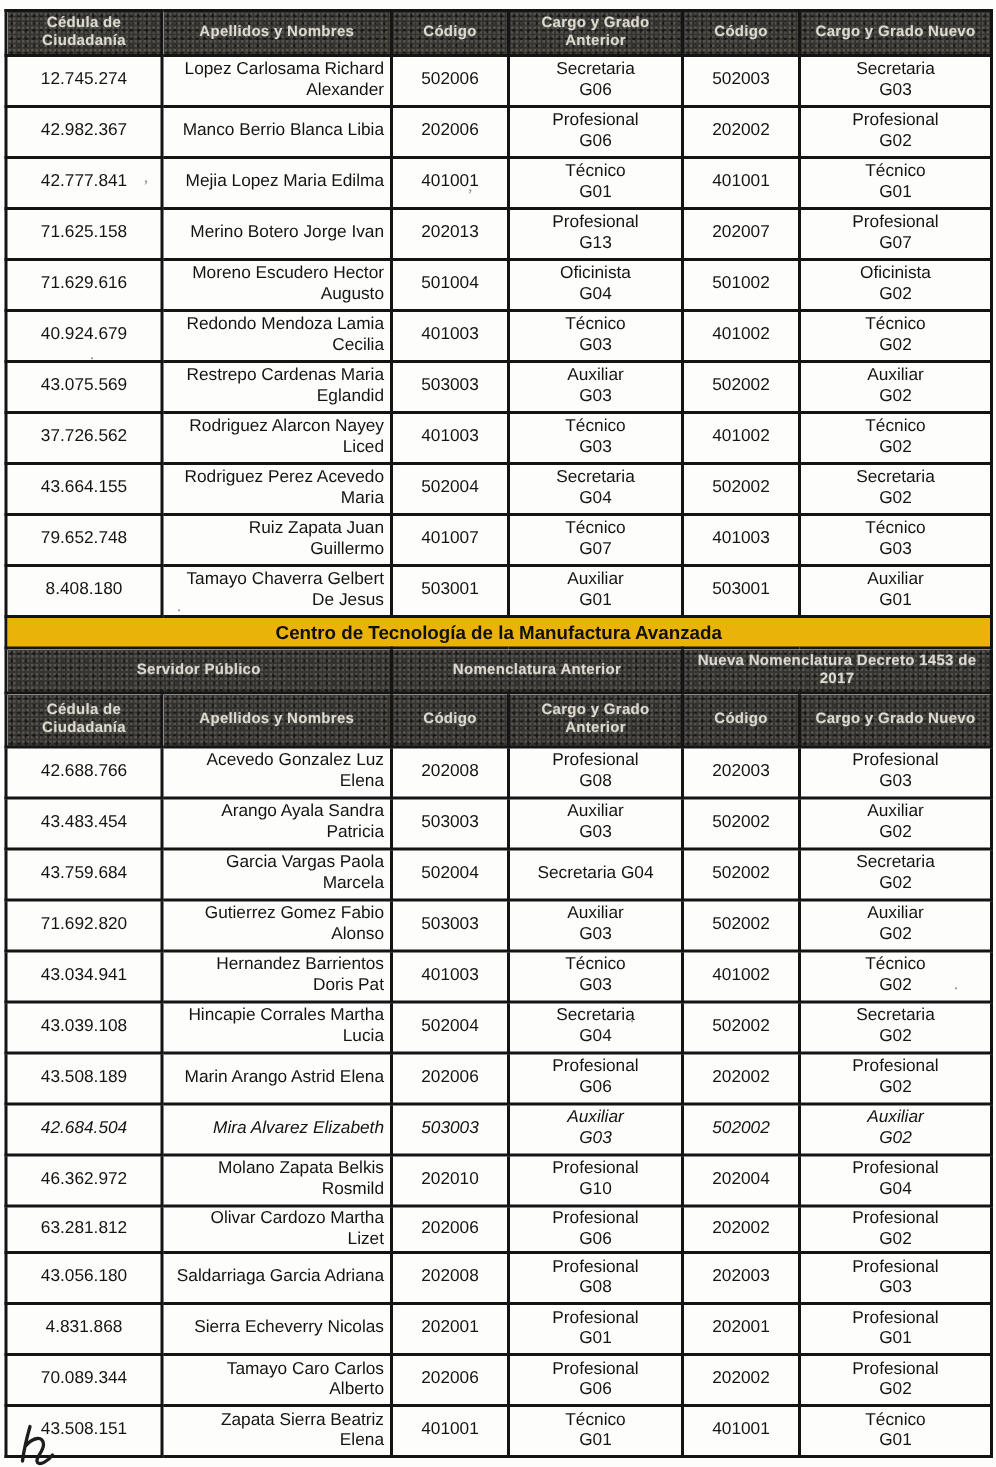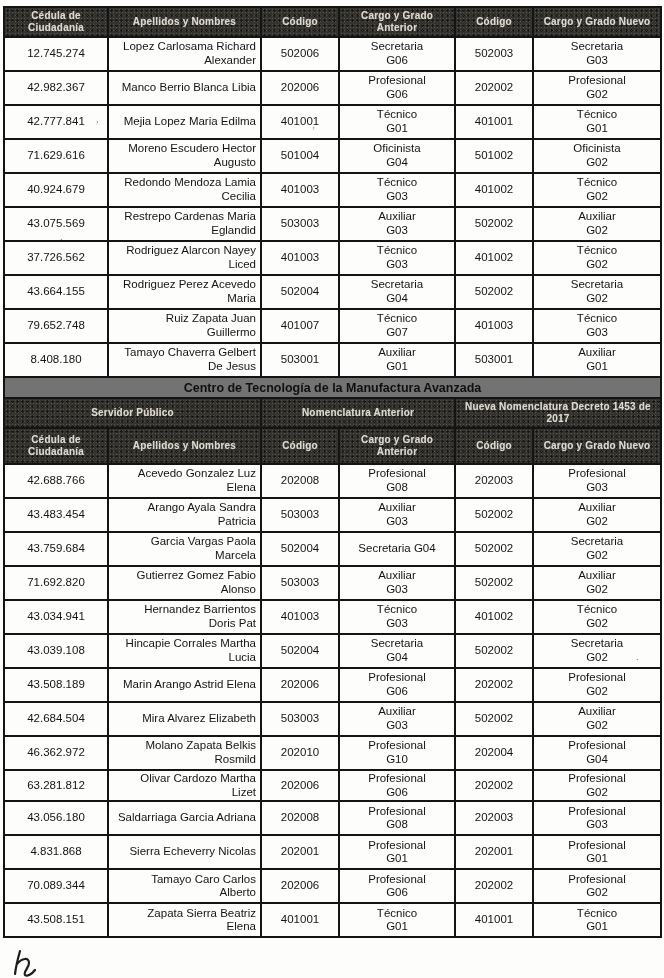--- a/index.html
+++ b/index.html
@@ -47,21 +47,21 @@
   }
   .name-cell{
     text-align:right;
     padding:1px 4px 1px 7px;
   }
   .title-row td{
     font-size:12.5px;
     font-weight:bold;
     text-align:center;
     color:#101010;
-    background:#737373;
+    background:#eab308;
     padding:2px;
   }
   .line{display:block;}
   .pen-mark{position:absolute;left:12px;top:948px;width:34px;height:30px;}
   .artifact{
     position:absolute;
     color:#8d8d88;
     font-size:11px;
     font-family:"Liberation Serif", serif;
     pointer-events:none;
@@ -126,20 +126,34 @@
             <span class="line">Técnico</span>
             <span class="line">G01</span>
           </td>
           <td class="cell">401001</td>
           <td class="cell cargo-cell">
             <span class="line">Técnico</span>
             <span class="line">G01</span>
           </td>
         </tr>
         <tr style="height: 34px;">
+          <td class="cell">71.625.158</td>
+          <td class="cell name-cell">Merino Botero  Jorge Ivan</td>
+          <td class="cell">202013</td>
+          <td class="cell cargo-cell">
+            <span class="line">Profesional</span>
+            <span class="line">G13</span>
+          </td>
+          <td class="cell">202007</td>
+          <td class="cell cargo-cell">
+            <span class="line">Profesional</span>
+            <span class="line">G07</span>
+          </td>
+        </tr>
+        <tr style="height: 34px;">
           <td class="cell">71.629.616</td>
           <td class="cell name-cell">Moreno Escudero Hector Augusto</td>
           <td class="cell">501004</td>
           <td class="cell cargo-cell">
             <span class="line">Oficinista</span>
             <span class="line">G04</span>
           </td>
           <td class="cell">501002</td>
           <td class="cell cargo-cell">
             <span class="line">Oficinista</span>
@@ -336,21 +350,21 @@
           <td class="cell cargo-cell">
             <span class="line">Profesional</span>
             <span class="line">G06</span>
           </td>
           <td class="cell">202002</td>
           <td class="cell cargo-cell">
             <span class="line">Profesional</span>
             <span class="line">G02</span>
           </td>
         </tr>
-        <tr style="height: 34px;">
+        <tr style="height: 34px; font-style: italic;">
           <td class="cell">42.684.504</td>
           <td class="cell name-cell">Mira Alvarez Elizabeth</td>
           <td class="cell">503003</td>
           <td class="cell cargo-cell">
             <span class="line">Auxiliar</span>
             <span class="line">G03</span>
           </td>
           <td class="cell">502002</td>
           <td class="cell cargo-cell">
             <span class="line">Auxiliar</span>

